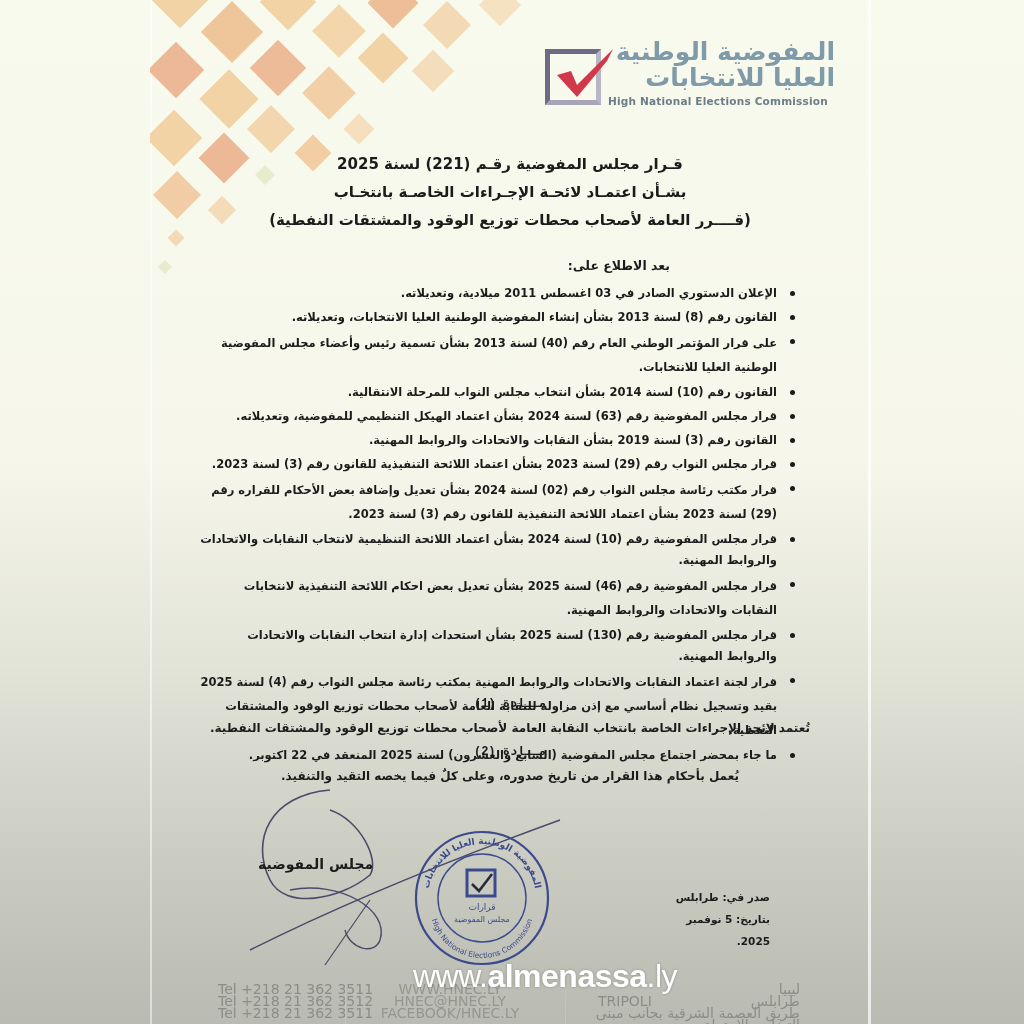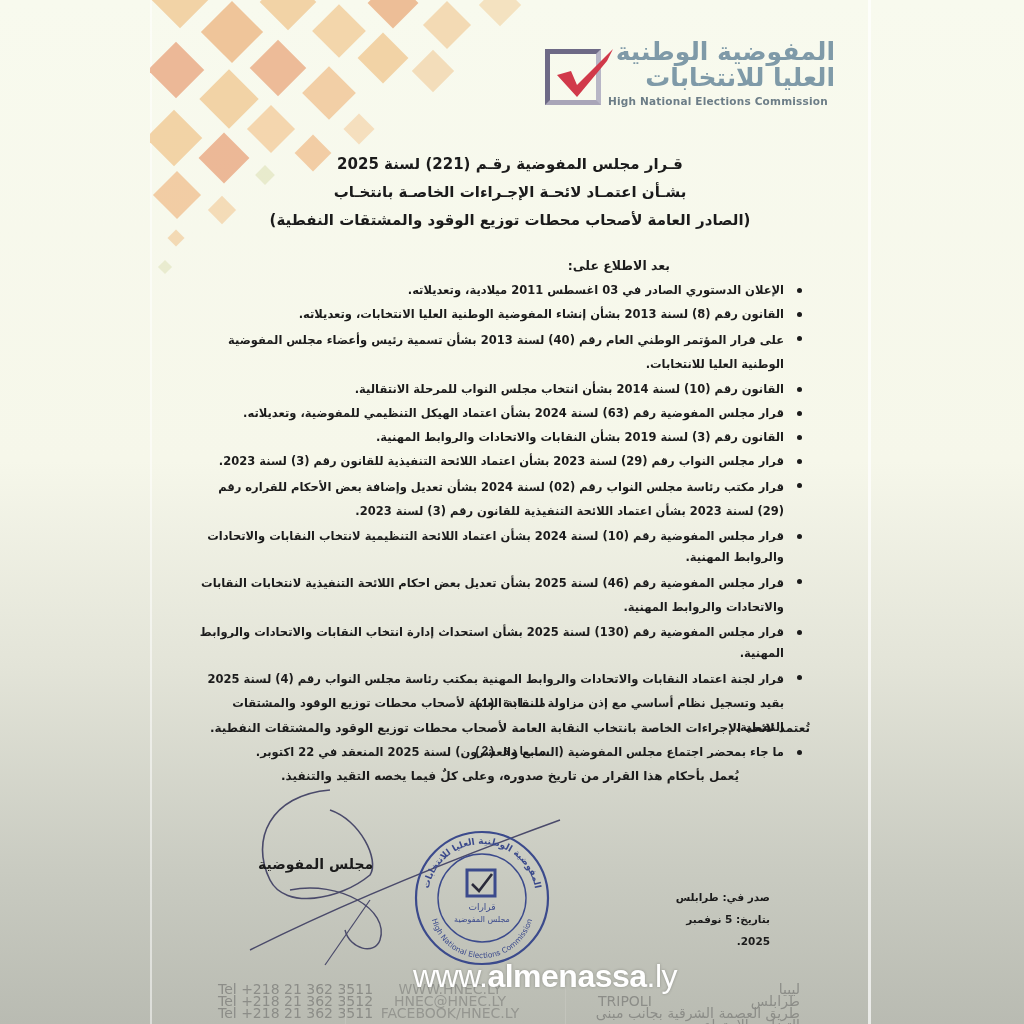--- a/index.html
+++ b/index.html
@@ -38,21 +38,21 @@
     font-family: "DejaVu Sans", sans-serif;
   }
   .doc {
     position:absolute; left:190px; width:640px; direction:rtl; color:#1b1b1b;
     font-family: "DejaVu Sans", sans-serif; font-weight:bold;
   }
   .title { top:150px; text-align:center; font-size:15px; line-height:28px; }
   .title div { white-space:nowrap; }
   .preamble { top:255px; font-size:11.5px; line-height:21px; }
   .preamble .intro { padding-right:160px; font-size:12.5px; margin-bottom:4px; }
-  .preamble ul { margin:0; padding:0 28px 0 0; list-style:none; }
+  .preamble ul { margin:7px; padding:0 28px 0 0; list-style:none; }
   .preamble li { position:relative; margin:0 0 3px 0; padding-right:18px; }
   .preamble li::before {
     content:""; position:absolute; right:0; top:8px; width:5px; height:5px;
     background:#1b1b1b; border-radius:50%;
   }
   .preamble li.wrap { line-height:24px; }
   .resolution { top:692px; text-align:center; font-size:12px; line-height:24px; }
   .resolution .heading { font-size:13px; }
   .resolution .article { font-size:12px;font-family:Liberation Mono, monospace; }
   .council {
@@ -122,21 +122,21 @@
   <div class="logo-ar">
     <div>المفوضية الوطنية</div>
     <div>العليا للانتخابات</div>
   </div>
   <div class="logo-en">High National Elections Commission</div>
 </div>
 
 <div class="doc title">
   <div>قـرار مجلس المفوضية رقـم (221) لسنة 2025</div>
   <div>بشـأن اعتمـاد لائحـة الإجـراءات الخاصـة بانتخـاب</div>
-  <div>(الصادر العامة لأصحاب محطات توزيع الوقود والمشتقات النفطية)</div>
+  <div>(قــــرر العامة لأصحاب محطات توزيع الوقود والمشتقات النفطية)</div>
 </div>
 
 <div class="doc preamble">
   <div class="intro">بعد الاطلاع على:</div>
   <ul>
     <li>الإعلان الدستوري الصادر في 03 اغسطس 2011 ميلادية، وتعديلاته.</li>
     <li>القانون رقم (8) لسنة 2013 بشأن إنشاء المفوضية الوطنية العليا الانتخابات، وتعديلاته.</li>
     <li class="wrap">على قرار المؤتمر الوطني العام رقم (40) لسنة 2013 بشأن تسمية رئيس وأعضاء مجلس المفوضية الوطنية العليا للانتخابات.</li>
     <li>القانون رقم (10) لسنة 2014 بشأن انتخاب مجلس النواب للمرحلة الانتقالية.</li>
     <li>قرار مجلس المفوضية رقم (63) لسنة 2024 بشأن اعتماد الهيكل التنظيمي للمفوضية، وتعديلاته.</li>

